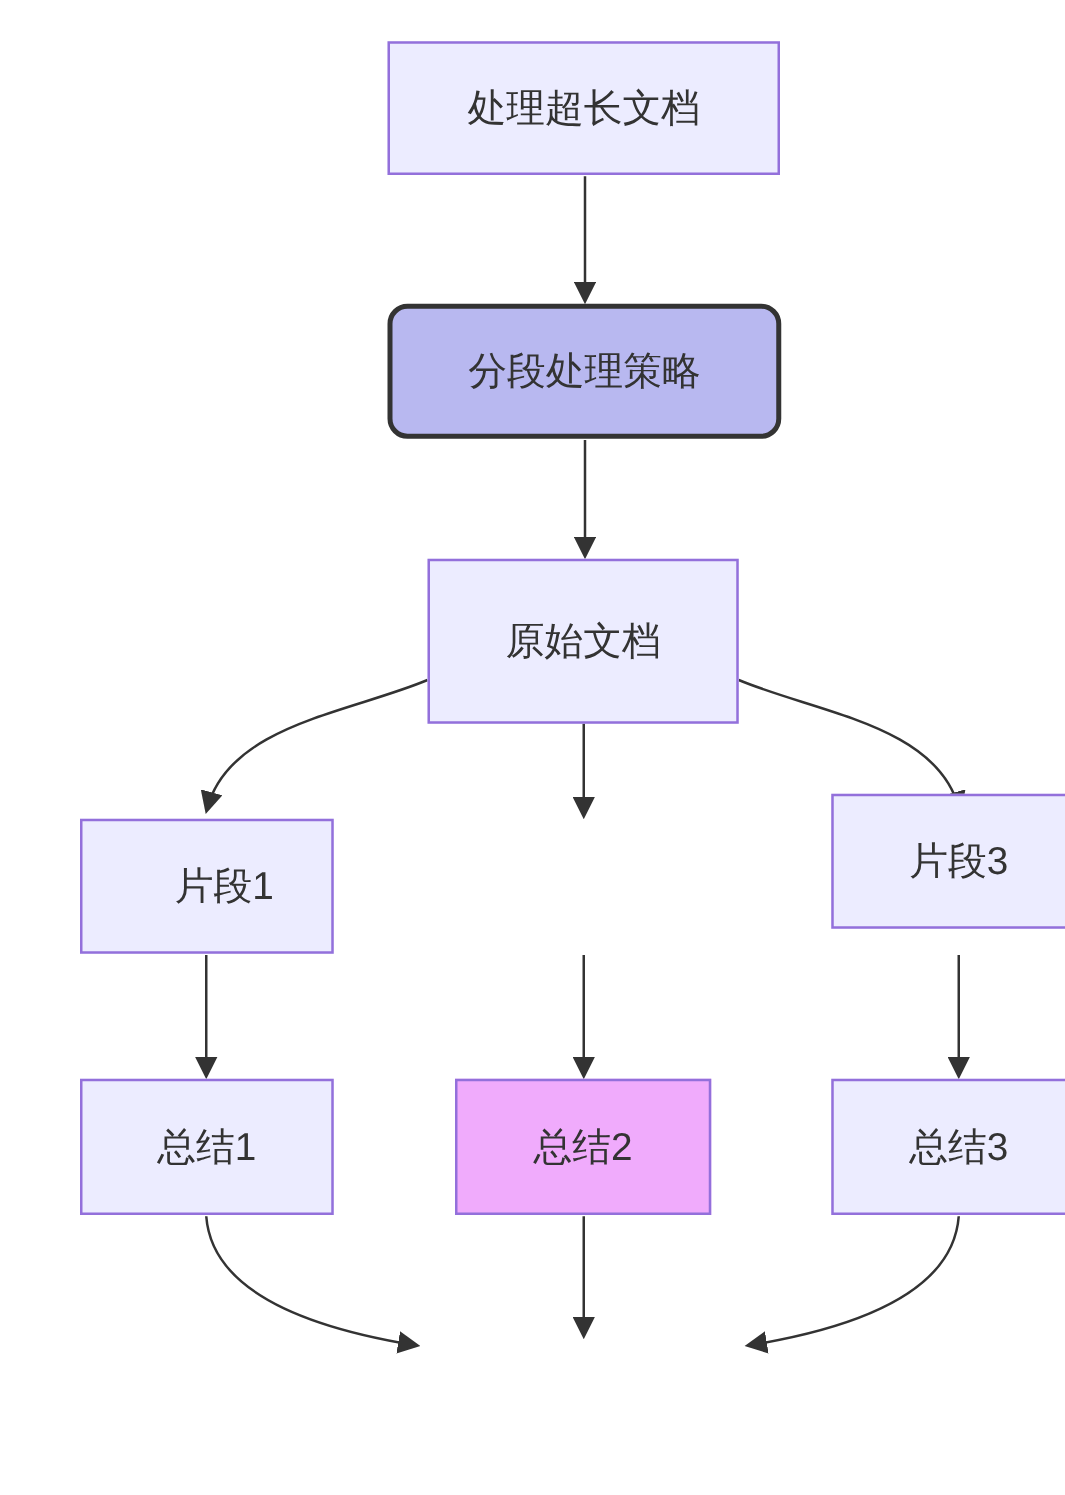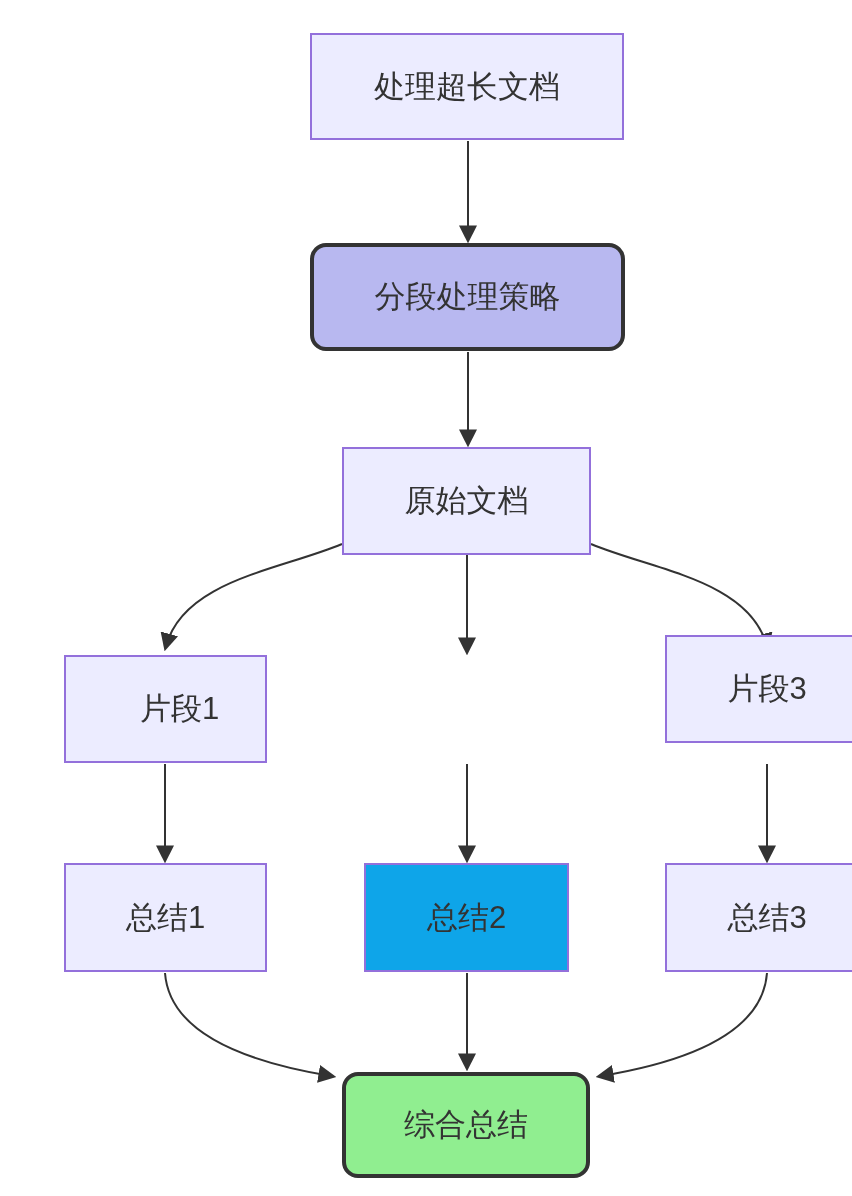--- a/index.html
+++ b/index.html
@@ -80,42 +80,39 @@
   </svg>
 
   <div class="node" style="left: 278px; top: 33px; width: 314px; height: 107px; background: rgb(236, 236, 255); border-color: rgb(147, 112, 219);">
     <span>处理超长文档</span>
   </div>
 
   <div class="node thick" style="left: 278px; top: 243px; width: 315px; height: 108px; background: rgb(184, 184, 240); border-color: rgb(51, 51, 51);">
     <span>分段处理策略</span>
   </div>
 
-  <div class="node" style="left: 310px; top: 447px; width: 249px; height: 108px; background: rgb(236, 236, 255); border-color: rgb(147, 112, 219);">
+  <div class="node" style="left: 310px; top: 447px; width: 249px; height: 132px; background: rgb(236, 236, 255); border-color: rgb(147, 112, 219);">
     <span>原始文档</span>
   </div>
 
   <div class="node" style="left: 32px; top: 655px; width: 203px; height: 108px; background: rgb(236, 236, 255); border-color: rgb(147, 112, 219); padding-left: 28px;">
     <span>片段1</span>
   </div>
 
 
   <div class="node" style="left: 633px; top: 635px; width: 204px; height: 108px; background: rgb(236, 236, 255); border-color: rgb(147, 112, 219);">
     <span>片段3</span>
   </div>
 
   <div class="node" style="left: 32px; top: 863px; width: 203px; height: 109px; background: rgb(236, 236, 255); border-color: rgb(147, 112, 219);">
     <span>总结1</span>
   </div>
 
-  <div class="node" style="left: 332px; top: 863px; width: 205px; height: 109px; background: #0ea5e9; border-color: rgb(147, 112, 219);">
+  <div class="node" style="left: 332px; top: 863px; width: 205px; height: 109px; background: #f0abfc; border-color: rgb(147, 112, 219);">
     <span>总结2</span>
   </div>
 
   <div class="node" style="left: 633px; top: 863px; width: 204px; height: 109px; background: rgb(236, 236, 255); border-color: rgb(147, 112, 219);">
     <span>总结3</span>
   </div>
 
-  <div class="node thick" style="left: 310px; top: 1072px; width: 248px; height: 106px; background: rgb(144, 238, 144); border-color: rgb(51, 51, 51);">
-    <span>综合总结</span>
-  </div>
 
 </div>
 
 </body></html>

